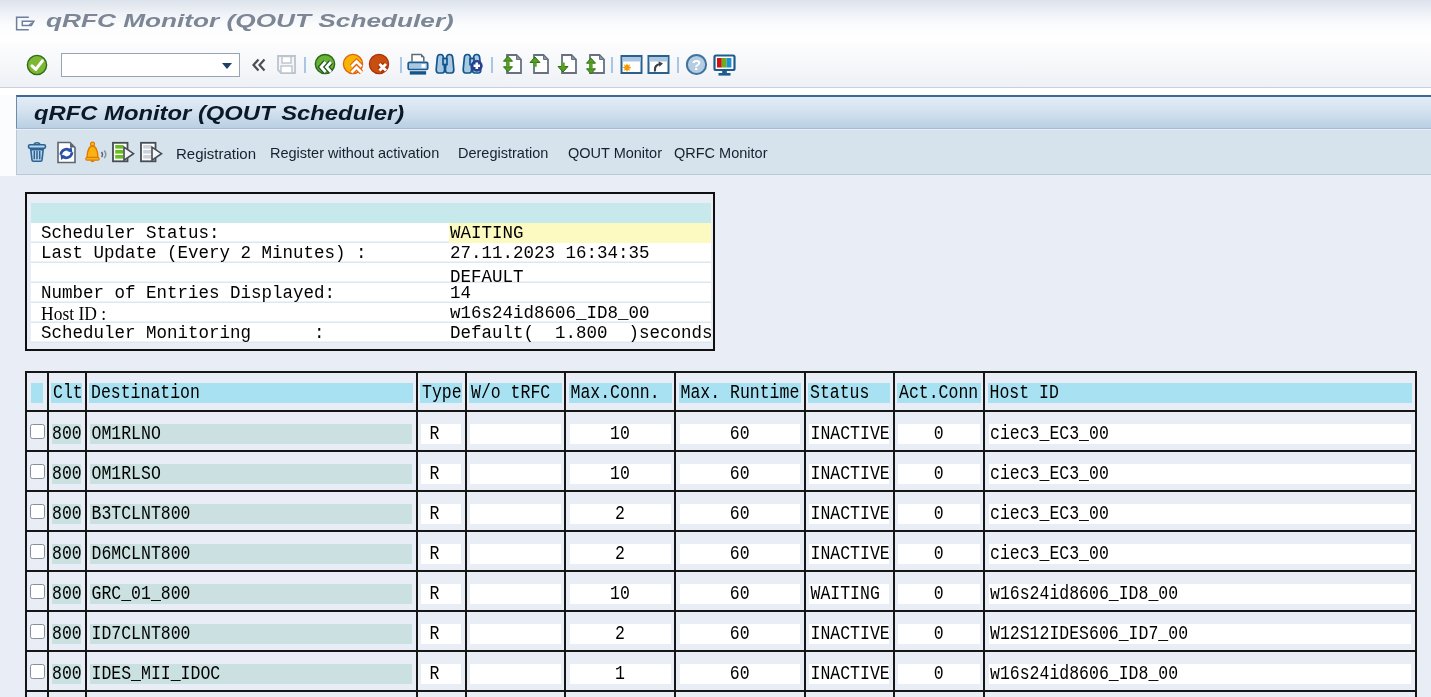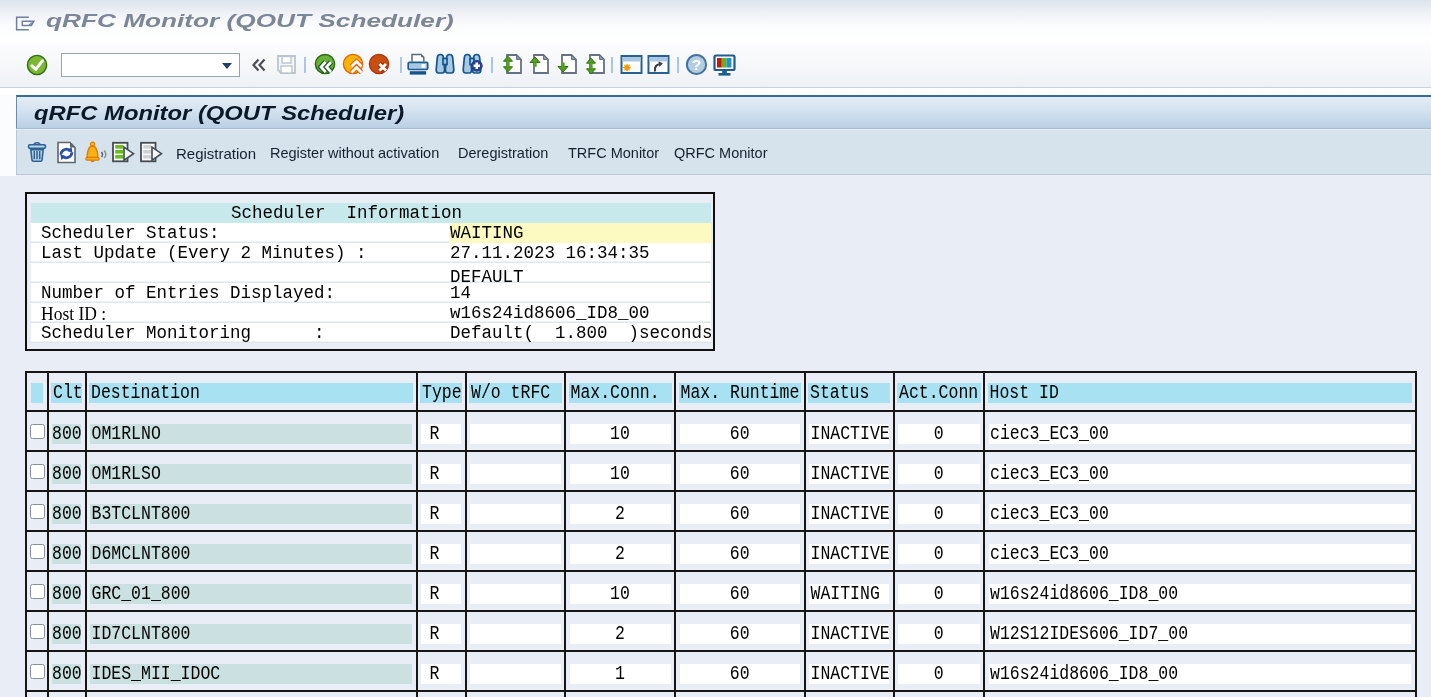--- a/index.html
+++ b/index.html
@@ -181,26 +181,25 @@
 <svg class="abs" style="left:139px;top:141px" width="24" height="23" viewBox="0 0 24 23">
  <rect x="2" y="1.8" width="14.5" height="18.5" fill="#fff" stroke="#454c54" stroke-width="1.8"></rect>
  <rect x="4.2" y="4" width="8.2" height="3.6" fill="#cdd3d8"></rect>
  <rect x="4.2" y="9" width="8.2" height="3.6" fill="#cdd3d8"></rect>
  <rect x="4.2" y="14" width="8.2" height="3.6" fill="#cdd3d8"></rect>
  <path d="M13 10 l9.5 6.5 -9.5 6.5 z" fill="#f4f6f8" stroke="#454c54" stroke-width="1.6" transform="translate(0,-3.8)"></path>
 </svg>
 <div class="abs" style="left:176px;top:145px;font-size:15px;color:#16212d;">Registration</div>
 <div class="abs" style="left:270px;top:145px;font-size:14.5px;color:#16212d;">Register without activation</div>
 <div class="abs" style="left:458px;top:145px;font-size:14.5px;color:#16212d;">Deregistration</div>
-<div class="abs" style="left:568px;top:145px;font-size:14.5px;color:#16212d;">TRFC Monitor</div>
+<div class="abs" style="left:568px;top:145px;font-size:14.5px;color:#16212d;">QOUT Monitor</div>
 <div class="abs" style="left:674px;top:145px;font-size:14.5px;color:#16212d;">QRFC Monitor</div>
 <div class="abs" style="left:25px;top:192px;width:690px;height:159px;box-sizing:border-box;
  border:2px solid #101010;background:#e9eef6;"></div>
 <div class="abs" style="left:31px;top:203px;width:680px;height:20px;background:#c7e9ec;"></div>
-<div class="abs mono imono" style="left:231px;top:203px;"><span class="sI">Scheduler  Information</span></div>
 <div class="abs" style="left:31px;top:223px;width:680px;height:20px;background:#fff;
      box-shadow:inset 0 -1.5px 0 #dde7f0;"></div>
 <div class="abs" style="left:449px;top:223px;width:262px;height:20px;background:#fdfac1;"></div>
 <div class="abs mono imono" style="left:41px;top:223px;"><span class="sI">Scheduler Status:</span></div>
 <div class="abs mono imono" style="left:450px;top:223px;"><span class="sI">WAITING</span></div>
 <div class="abs" style="left:31px;top:243px;width:680px;height:20px;background:#fff;
      box-shadow:inset 0 -1.5px 0 #dde7f0;"></div>
 <div class="abs mono imono" style="left:41px;top:243px;"><span class="sI">Last Update (Every 2 Minutes) :</span></div>
 <div class="abs mono imono" style="left:450px;top:243px;"><span class="sI">27.11.2023 16:34:35</span></div>
 <div class="abs" style="left:31px;top:263px;width:680px;height:20px;background:#fff;

